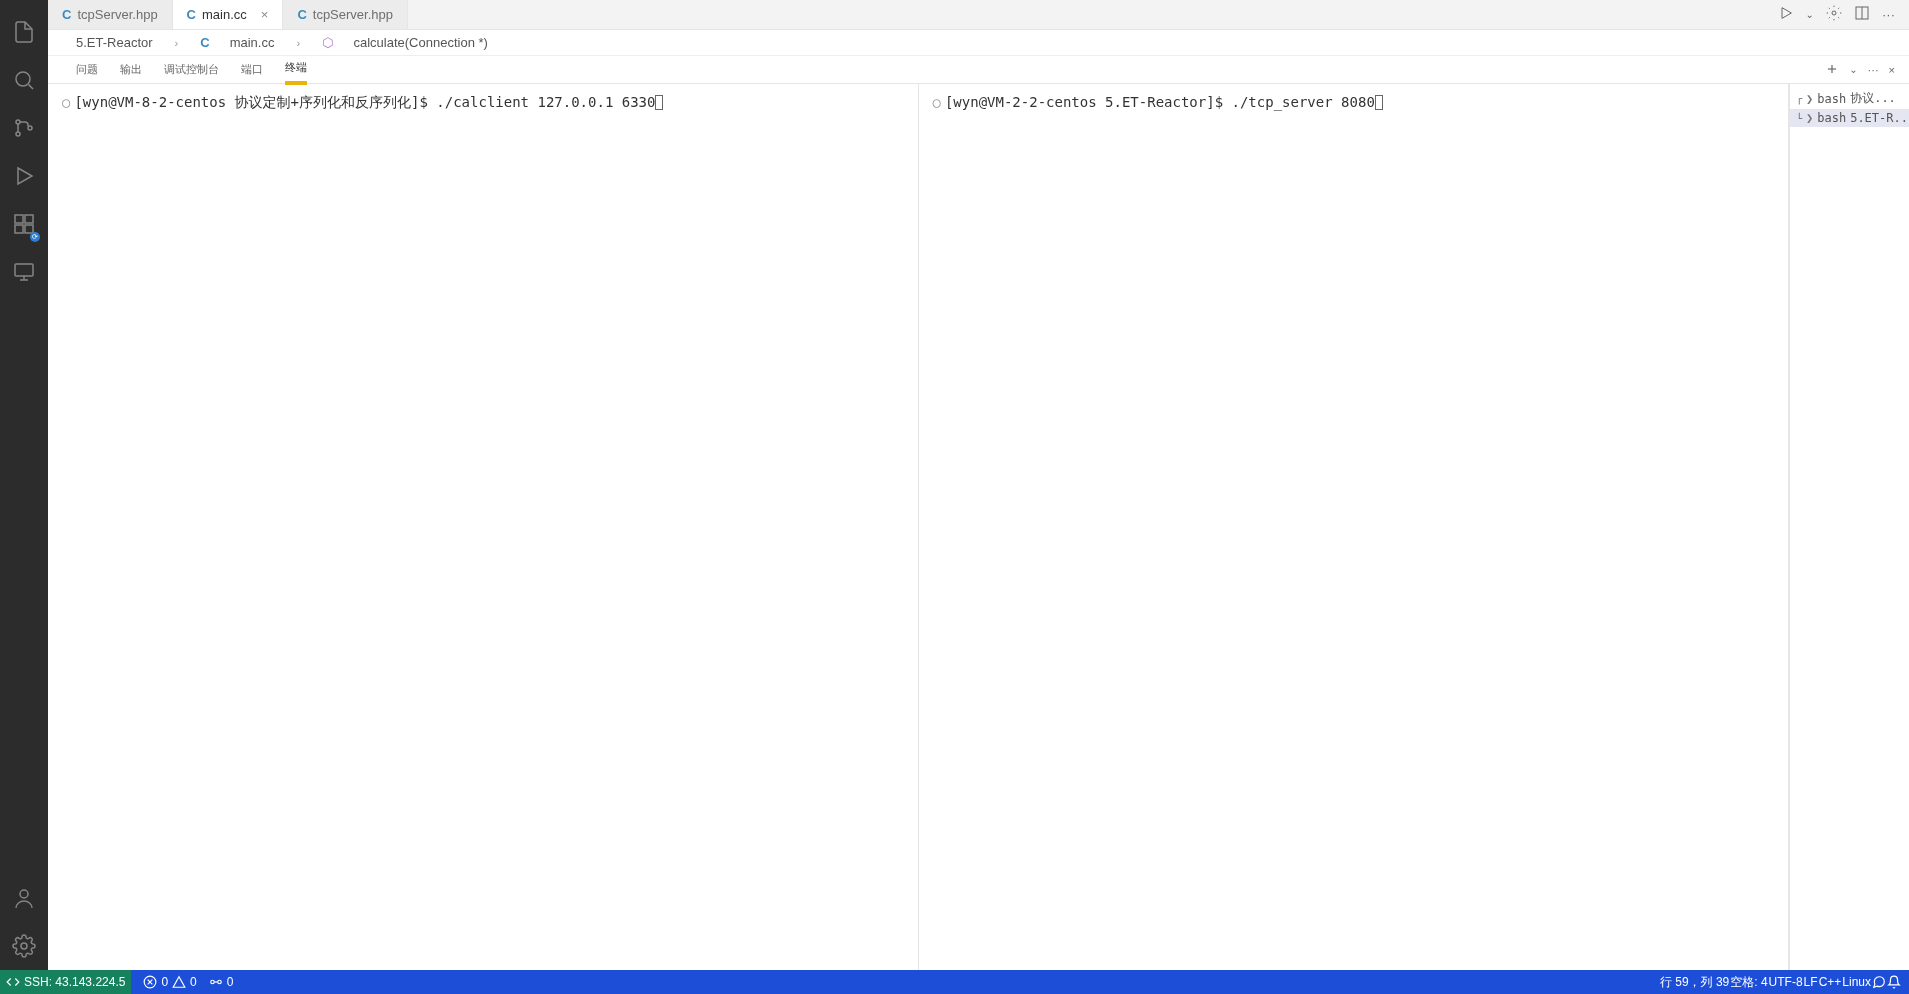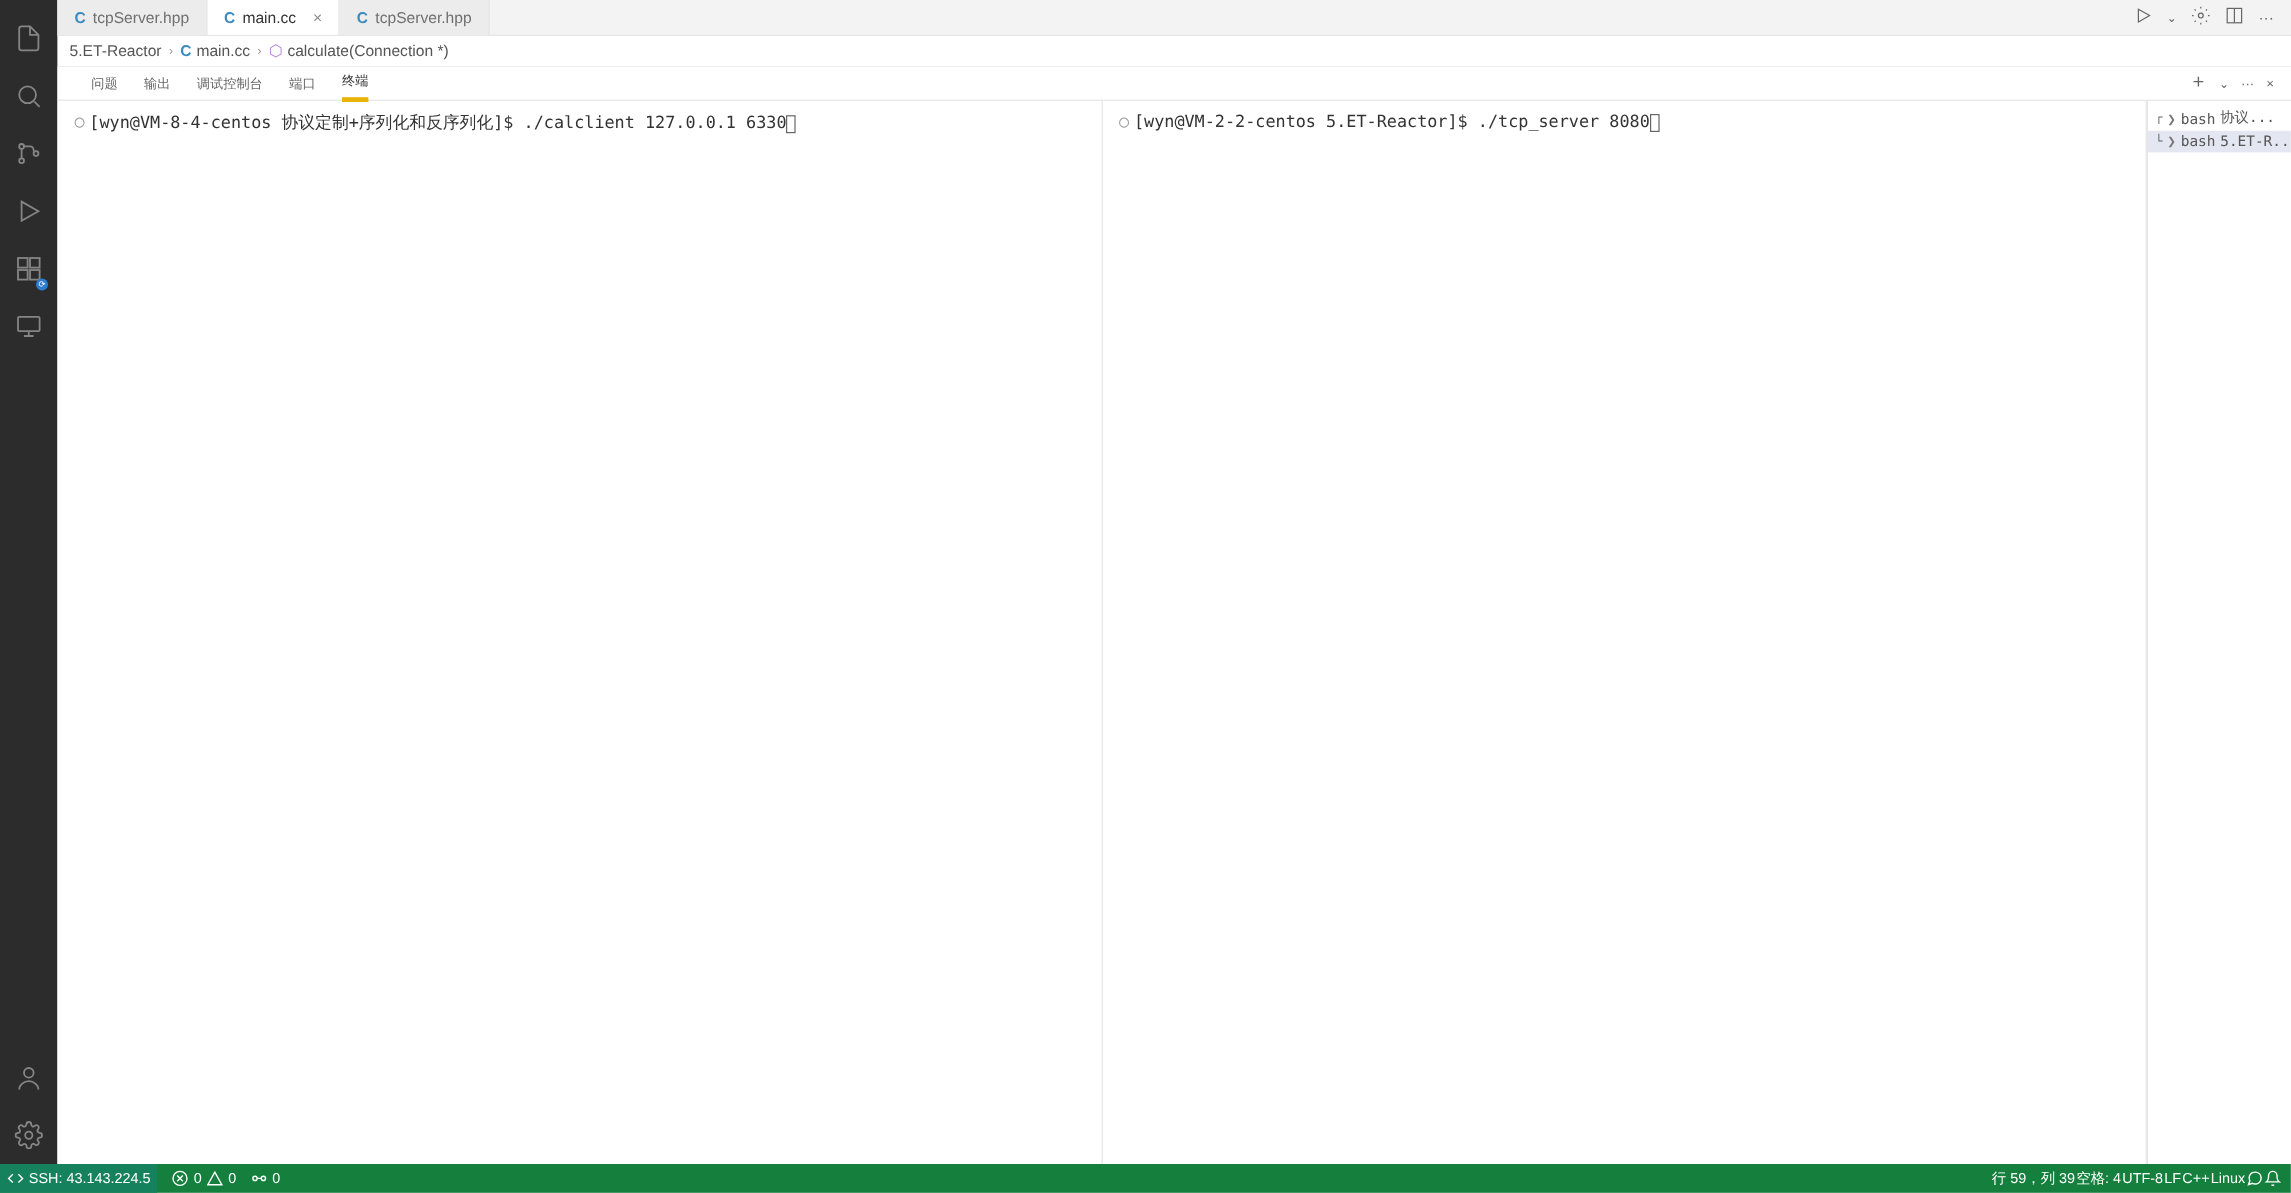--- a/index.html
+++ b/index.html
@@ -76,22 +76,22 @@
       align-items: center;
       gap: 12px;
       padding-right: 14px;
       color: #666;
     }
     .tabs-right svg { width: 16px; height: 16px; }
     .breadcrumb {
       height: 26px;
       display: flex;
       align-items: center;
-      padding-left: 10px;
-      gap: 4px;
+      padding-left: 28px;
+      gap: 20px;
       font-size: 13px;
       color: #555;
       border-bottom: 1px solid #eee;
     }
     .bc-chev { color: #999; font-size: 11px; margin: 0 2px; }
     .bc-cicon { color: #3b8bbf; font-weight: bold; }
     .bc-mthicon { color: #b180d7; }
     .panel-area {
       flex: 1;
       display: flex;
@@ -155,21 +155,21 @@
       white-space: nowrap;
       overflow: hidden;
     }
     .term-sb-item.active { background: #e4e6f1; }
     .term-sb-icon { color: #666; font-size: 10px; }
     .shell-icon { color: #777; }
     .status-bar {
       position: absolute;
       left: 0; right: 0; bottom: 0;
       height: 24px;
-      background: #15803d;
+      background: #1d4ed8;
       color: #fff;
       display: flex;
       align-items: center;
       font-size: 12px;
       padding: 0 8px;
       gap: 12px;
     }
     .status-bar .sb-item {
       display: flex; align-items: center; gap: 4px;
       cursor: pointer;
@@ -301,21 +301,21 @@
               <line x1="5" y1="12" x2="19" y2="12"></line>
             </svg></span>
         <span style="font-size:10px">⌄</span>
         <span>···</span>
         <span>×</span>
       </div>
     </div>
 
     <div class="terminal-body">
       <div class="term-pane">
-        <div class="term-line"><span class="term-dim">○</span><span>[wyn@VM-8-4-centos 协议定制+序列化和反序列化]$ </span><span>./calclient 127.0.0.1 6330</span><span class="cursor-box"></span></div>
+        <div class="term-line"><span class="term-dim">○</span><span>[wyn@VM-8-2-centos 协议定制+序列化和反序列化]$ </span><span>./calclient 127.0.0.1 6330</span><span class="cursor-box"></span></div>
       </div>
       <div class="term-pane">
         <div class="term-line"><span class="term-dim">○</span><span>[wyn@VM-2-2-centos 5.ET-Reactor]$ </span><span>./tcp_server 8080</span><span class="cursor-box"></span></div>
       </div>
       <div class="term-sidebar">
         <div class="term-sb-item">
           <span class="term-sb-icon">┌</span>
           <span class="shell-icon">❯</span>
           <span>bash</span>
           <span>协议...</span>

